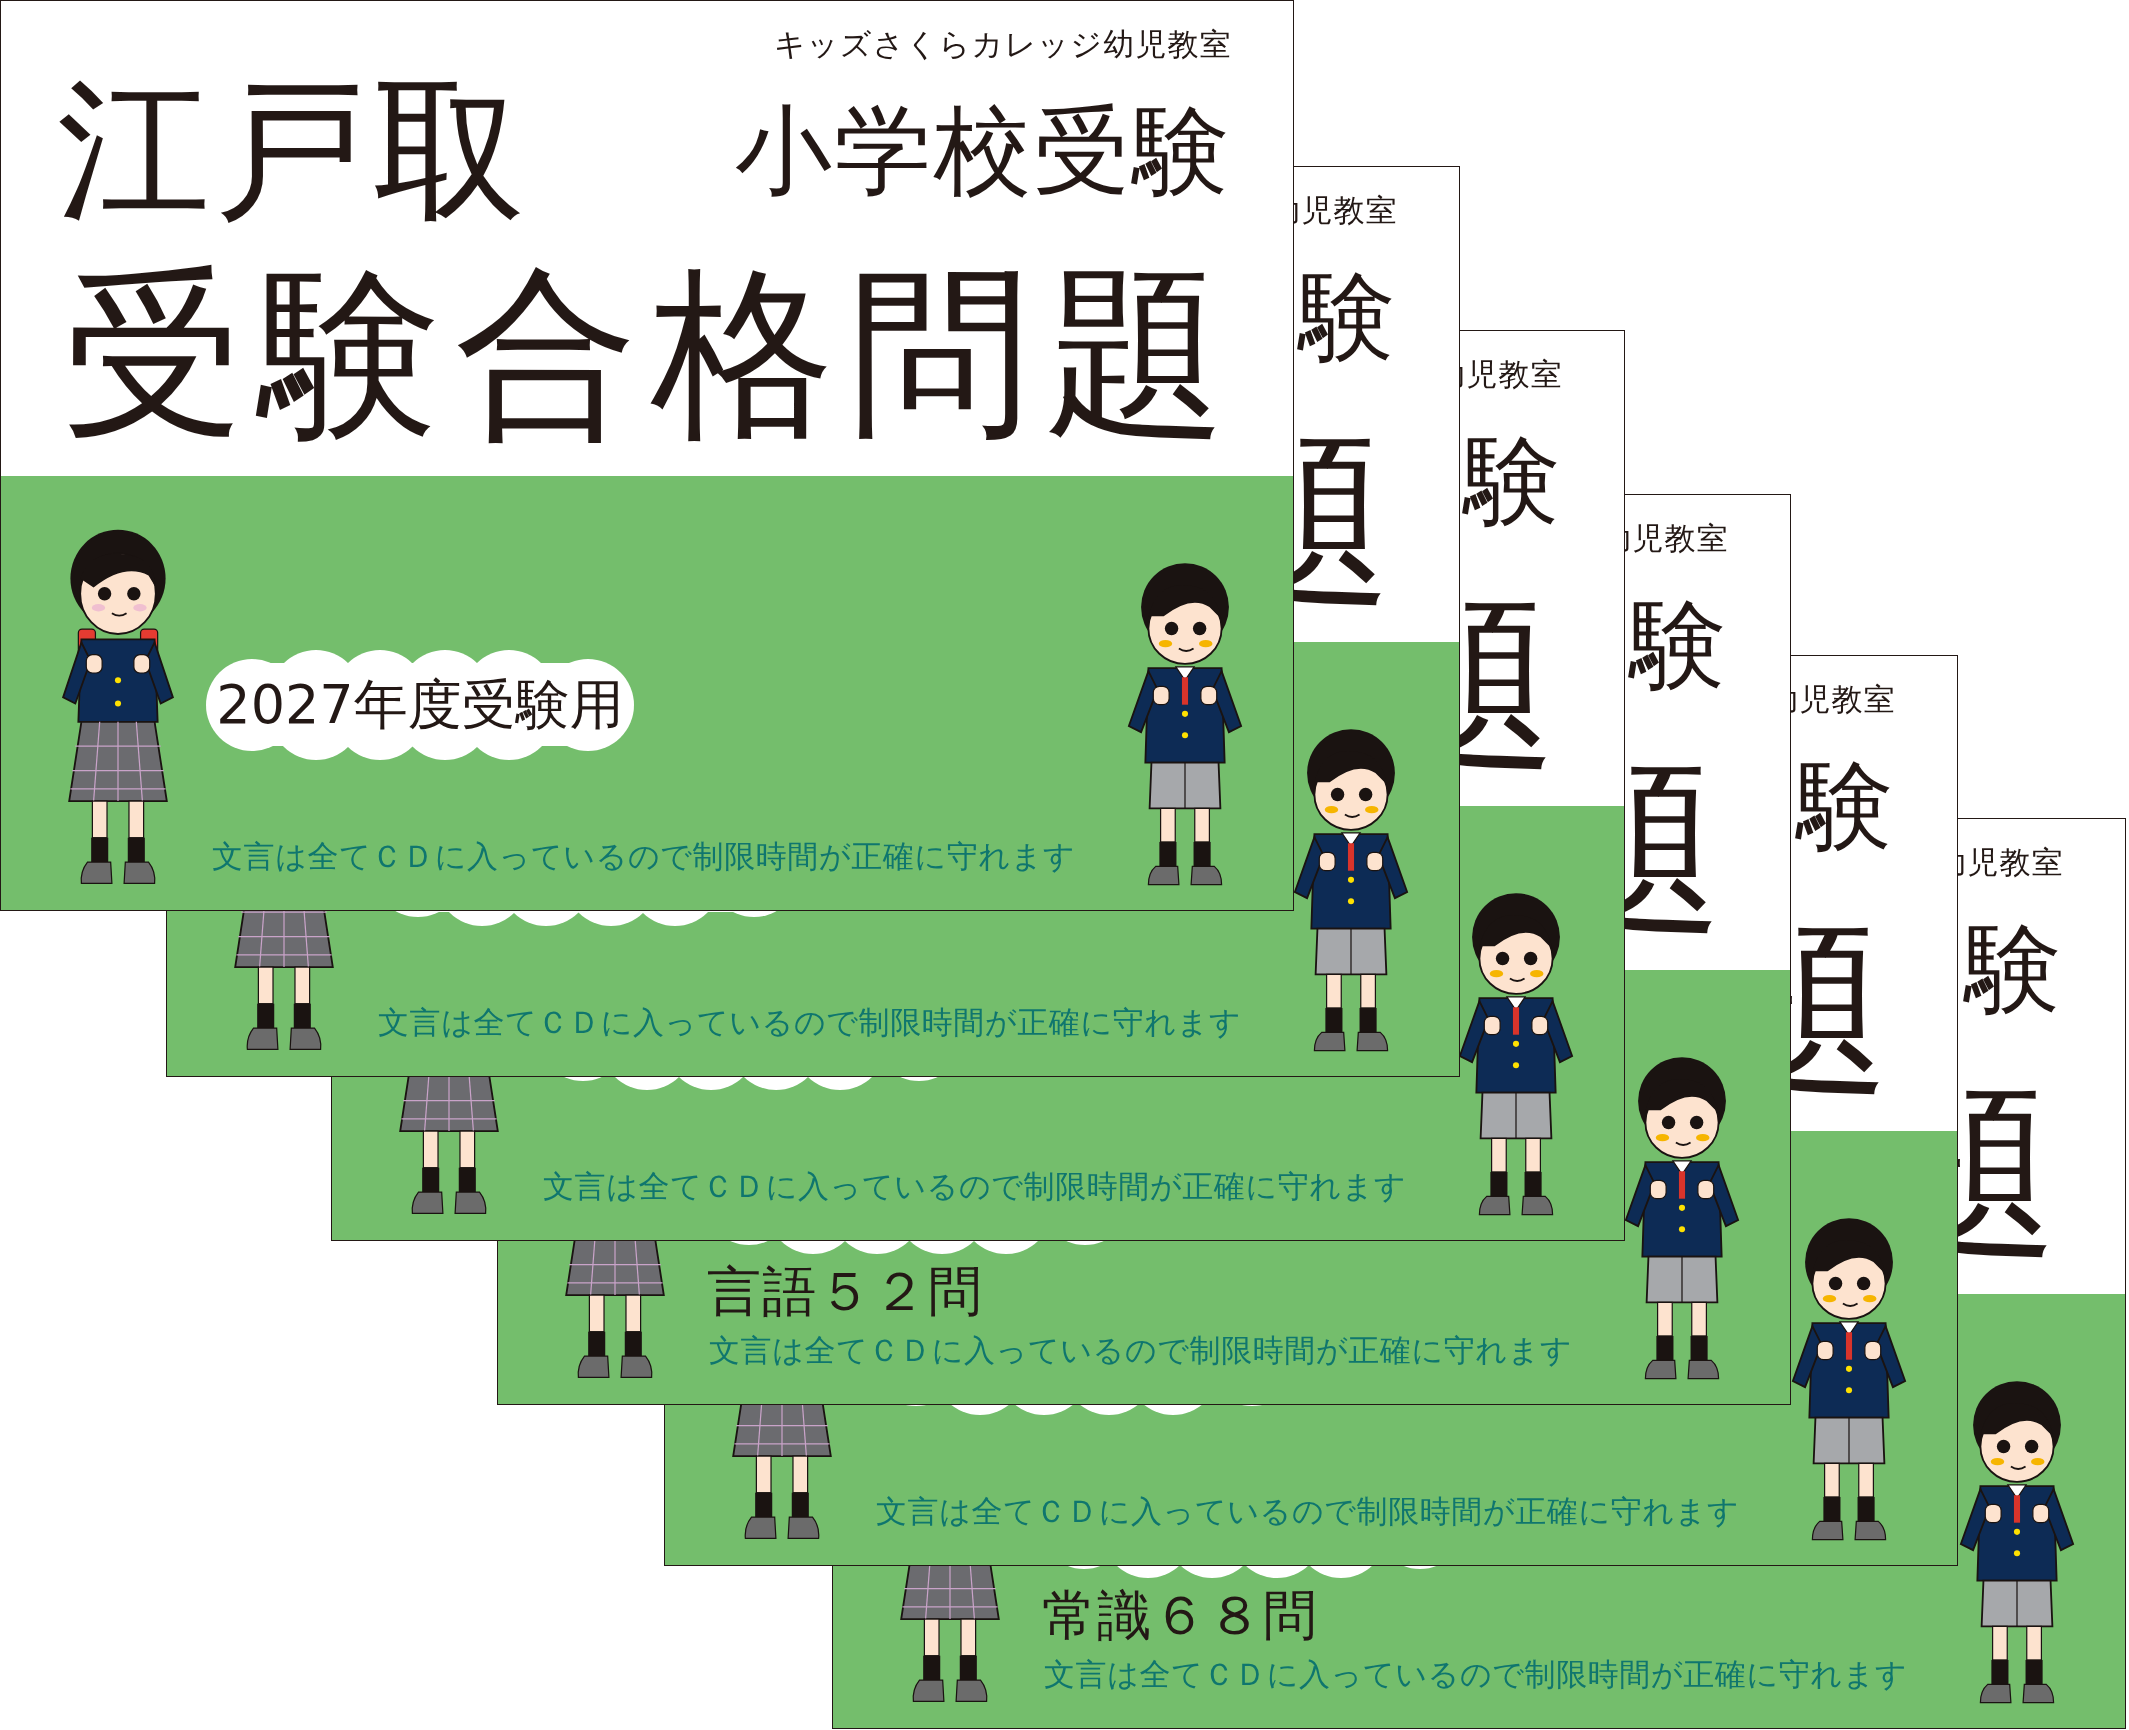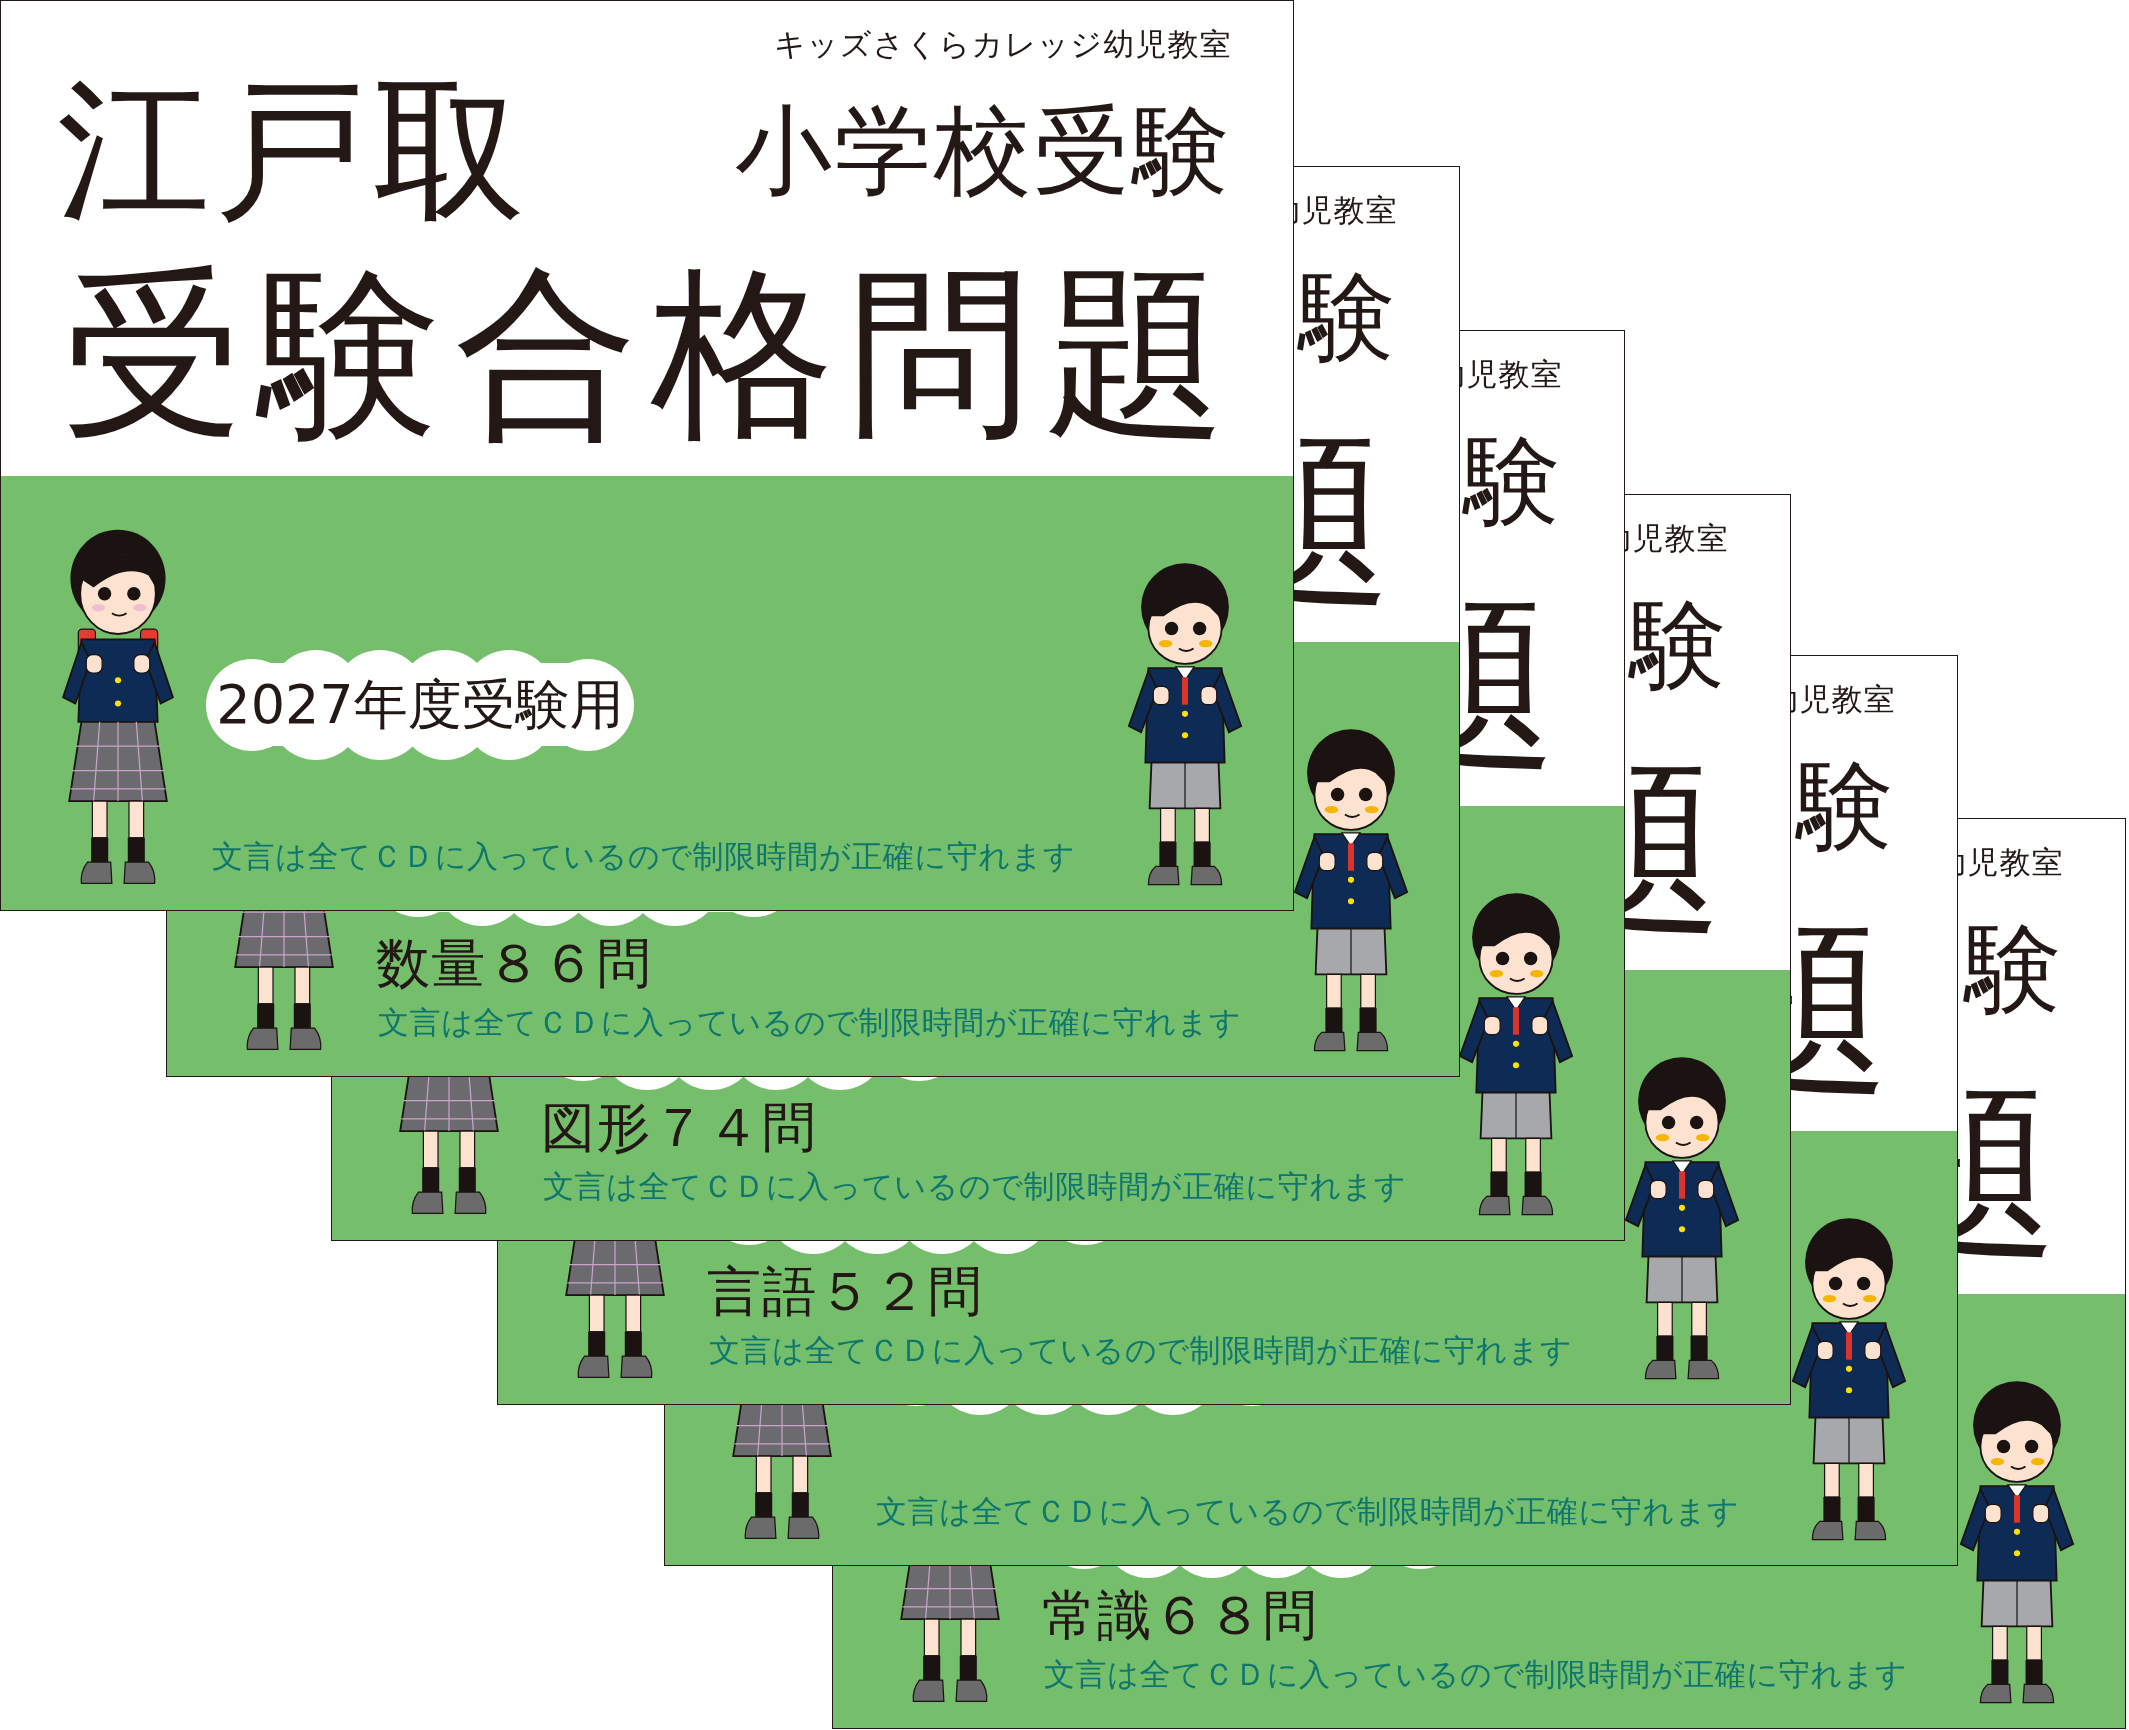--- a/index.html
+++ b/index.html
@@ -313,21 +313,20 @@
       <div class="c" style="left:193px;top:0;"></div>
       <div class="c" style="left:257px;top:0;"></div>
       <div class="c" style="left:336px;top:9.2px;"></div>
       <div class="c" style="left:64px;top:18.3px;"></div>
       <div class="c" style="left:128px;top:18.3px;"></div>
       <div class="c" style="left:193px;top:18.3px;"></div>
       <div class="c" style="left:257px;top:18.3px;"></div>
       <div class="body"></div>
       <div class="label">2027年度受験用</div>
     </div>
-    <div class="subtitle">図形７４問</div>
     <div class="note">文言は全てＣＤに入っているので制限時間が正確に守れます</div>
     <svg class="kid girl" viewBox="0 0 200 600">
       <ellipse cx="100" cy="95" rx="78" ry="80" fill="#1a1311"></ellipse>
       <ellipse cx="100" cy="120" rx="62" ry="66" fill="#fde3cf" stroke="#1a1311" stroke-width="3"></ellipse>
       <path d="M38 95 Q60 40 130 60 Q160 70 162 110 L150 90 Q110 70 60 110 Z" fill="#1a1311"></path>
       <circle cx="78" cy="120" r="11" fill="#1a1311"></circle>
         <circle cx="126" cy="120" r="11" fill="#1a1311"></circle>
       <ellipse cx="68" cy="143" rx="11" ry="6" fill="#f0bfd0"></ellipse>
         <ellipse cx="136" cy="143" rx="11" ry="6" fill="#f0bfd0"></ellipse>
       <path d="M90 152 Q102 160 114 152" stroke="#1a1311" stroke-width="3" fill="none"></path>
@@ -400,21 +399,20 @@
       <div class="c" style="left:193px;top:0;"></div>
       <div class="c" style="left:257px;top:0;"></div>
       <div class="c" style="left:336px;top:9.2px;"></div>
       <div class="c" style="left:64px;top:18.3px;"></div>
       <div class="c" style="left:128px;top:18.3px;"></div>
       <div class="c" style="left:193px;top:18.3px;"></div>
       <div class="c" style="left:257px;top:18.3px;"></div>
       <div class="body"></div>
       <div class="label">2027年度受験用</div>
     </div>
-    <div class="subtitle">数量８６問</div>
     <div class="note">文言は全てＣＤに入っているので制限時間が正確に守れます</div>
     <svg class="kid girl" viewBox="0 0 200 600">
       <ellipse cx="100" cy="95" rx="78" ry="80" fill="#1a1311"></ellipse>
       <ellipse cx="100" cy="120" rx="62" ry="66" fill="#fde3cf" stroke="#1a1311" stroke-width="3"></ellipse>
       <path d="M38 95 Q60 40 130 60 Q160 70 162 110 L150 90 Q110 70 60 110 Z" fill="#1a1311"></path>
       <circle cx="78" cy="120" r="11" fill="#1a1311"></circle>
         <circle cx="126" cy="120" r="11" fill="#1a1311"></circle>
       <ellipse cx="68" cy="143" rx="11" ry="6" fill="#f0bfd0"></ellipse>
         <ellipse cx="136" cy="143" rx="11" ry="6" fill="#f0bfd0"></ellipse>
       <path d="M90 152 Q102 160 114 152" stroke="#1a1311" stroke-width="3" fill="none"></path>

